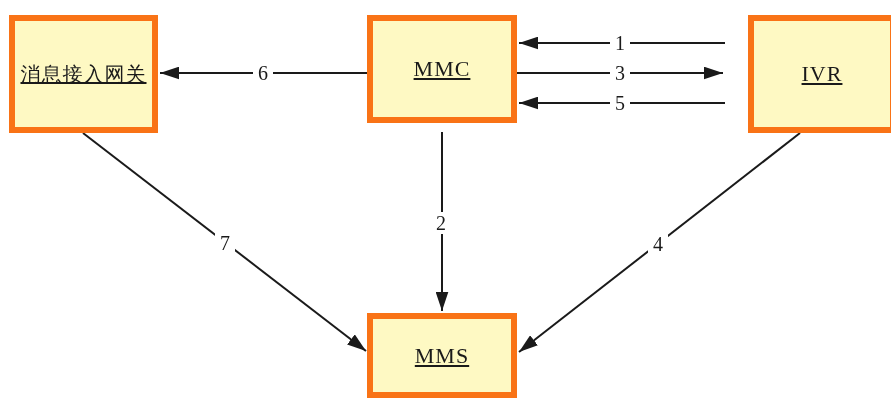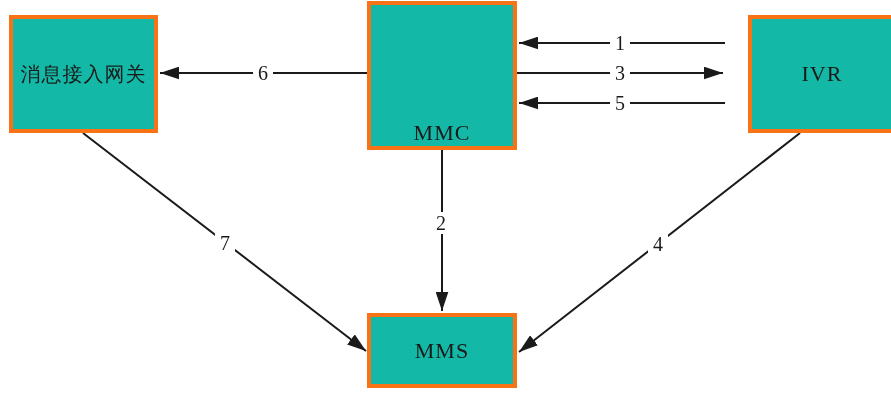--- a/index.html
+++ b/index.html
@@ -22,33 +22,34 @@
     width: 891px;
     height: 406px;
   }
   .edges-layer line {
     stroke: #1a1a1a;
     stroke-width: 2;
   }
   .node {
     position: absolute;
     box-sizing: border-box;
-    border: 4px solid #f97316;
-    background: #14b8a6;
+    border: 6px solid #f97316;
+    background: #fef9c3;
     display: flex;
     align-items: center;
     justify-content: center;
     font-size: 22px;
     color: #1a1a1a;
     letter-spacing: 1px;
+    text-decoration: underline;
   }
   .node-gateway { left: 9px;   top: 15px;  width: 149px; height: 118px; font-size: 20px; }
-  .node-mmc     { left: 367px; top: 1px;  width: 150px; height: 149px; align-items: flex-end; }
+  .node-mmc     { left: 367px; top: 15px;  width: 150px; height: 108px; }
   .node-ivr     { left: 725px; top: 15px;  width: 148px; height: 118px; margin-left: 23px; }
-  .node-mms     { left: 367px; top: 313px; width: 150px; height: 75px;  }
+  .node-mms     { left: 367px; top: 313px; width: 150px; height: 85px;  }
   .edge-label {
     position: absolute;
     transform: translate(-50%, -50%);
     background: #ffffff;
     color: #1a1a1a;
     font-size: 20px;
     line-height: 1;
     padding: 1px 5px;
   }
   .lbl-1 { left: 620px; top: 43px;  }

